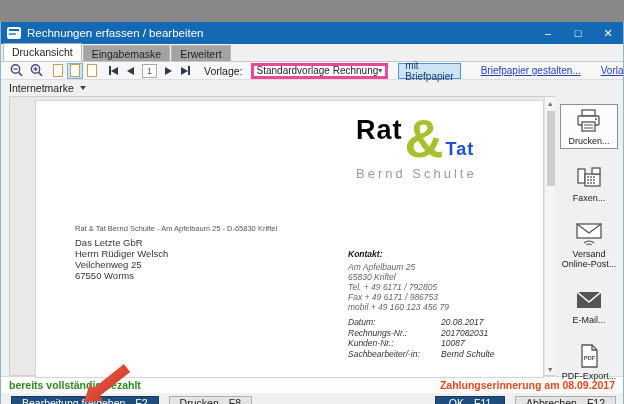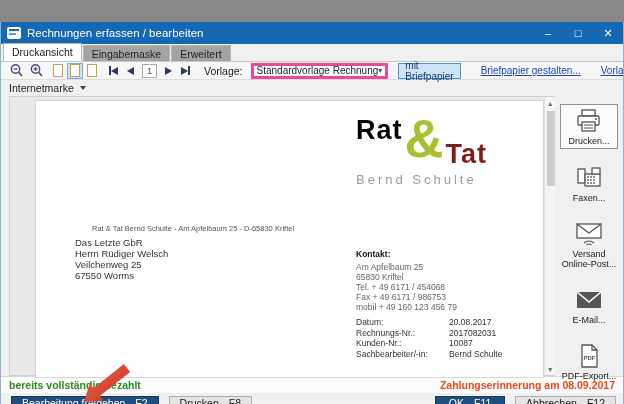--- a/index.html
+++ b/index.html
@@ -53,27 +53,27 @@
   
   .main { display:flex; height:280px; }
   .viewer { position:relative; width:548px; background:#e9e9e9; border:1px solid #cfcfcf; border-right:none; margin-left:8px; display:flex; }
   .page { position:relative; margin:4px 0 0 26px; width:507px; height:276px; background:#fff;
           box-shadow:0 0 0 1px #d5d5d5; overflow:hidden; }
   
   .logo { position:absolute; left:320px; top:12px; }
   .logo-row { display:flex; align-items:flex-start; }
   .logo-rat { font-size:27px; font-weight:bold; color:#000000; letter-spacing:1px; margin-top:2px; }
   .logo-amp { font-size:54px; font-weight:bold; color:#a8bf2f; line-height:0.95; margin:0 2px; }
-  .logo-tat { font-size:27px; font-weight:bold; color:#7f1d1d; letter-spacing:1px; margin-top:26px; }
+  .logo-tat { font-size:18px; font-weight:bold; color:#1d4ed8; letter-spacing:1px; margin-top:26px; }
   .logo-sub { font-size:13px; color:#9a9a9a; letter-spacing:3px; margin-top:2px; }
   
-  .sender-line { position:absolute; left:56px; top:123px; font-size:7.5px; color:#555; }
+  .sender-line { position:absolute; left:39px; top:123px; font-size:7.5px; color:#555; }
   .recipient { position:absolute; left:39px; top:136px; font-size:9.5px; color:#333; line-height:11px; }
   
-  .kontakt { position:absolute; left:320px; top:148px; font-size:8.5px; }
+  .kontakt { position:absolute; left:312px; top:148px; font-size:8.5px;font-style:italic; }
   .kontakt-head { font-weight:bold; color:#111; margin-bottom:3px; }
   .kontakt-lines div { color:#666; line-height:10px; }
   .meta { margin-top:5px; }
   .meta-row { display:flex; line-height:10.5px; color:#333; }
   .meta-label { width:93px; }
   
   .scrollbar { position:absolute; right:0; top:0; width:11px; height:100%; background:#f5f5f5; border-left:1px solid #e2e2e2;
                display:flex; flex-direction:column; align-items:center; }
   .sb-arrow { font-size:7px; color:#707070; height:12px; display:flex; align-items:center; }
   .sb-track { flex:1; width:100%; position:relative; }
@@ -205,21 +205,21 @@
           <div>Herrn Rüdiger Welsch</div>
           <div>Veilchenweg 25</div>
           <div>67550 Worms</div>
         </div>
 
         <div class="kontakt">
           <div class="kontakt-head">Kontakt:</div>
           <div class="kontakt-lines">
             <div>Am Apfelbaum 25</div>
             <div>65830 Kriftel</div>
-            <div>Tel. + 49 6171 / 454068</div>
+            <div>Tel. + 49 6171 / 792805</div>
             <div>Fax + 49 6171 / 986753</div>
             <div>mobil + 49 160 123 456 79</div>
           </div>
           <div class="meta">
             <div class="meta-row">
               <span class="meta-label">Datum:</span>
               <span>20.08.2017</span>
             </div>
             <div class="meta-row">
               <span class="meta-label">Rechnungs-Nr.:</span>

